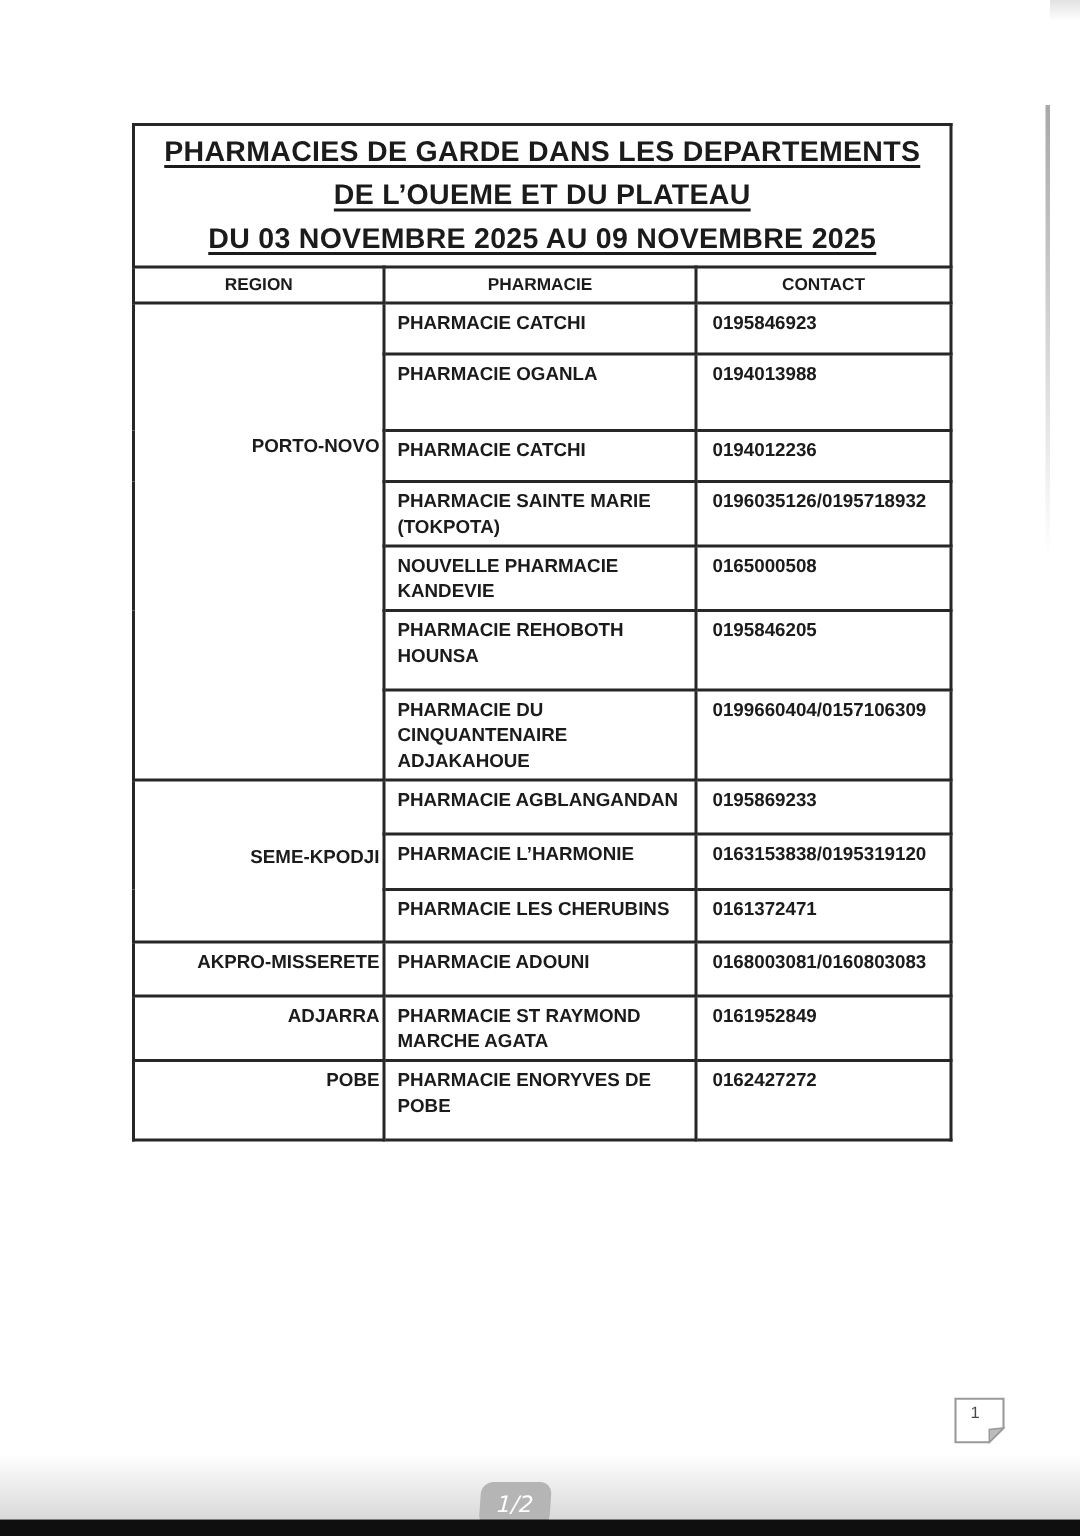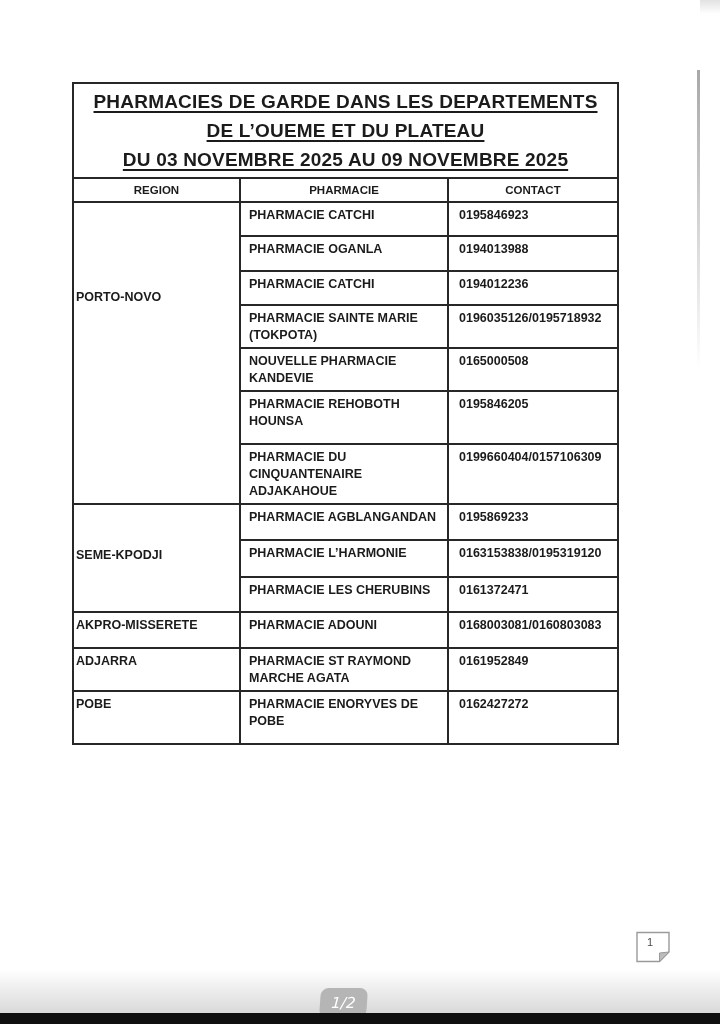--- a/index.html
+++ b/index.html
@@ -21,32 +21,32 @@
     transform:skewX(-4deg);}
   .page-icon{position:absolute;left:635px;top:931px;width:36px;height:32px;}
   .page-icon svg{display:block;}
   .page-icon .num{position:absolute;left:0;right:6px;top:5px;text-align:center;
     font-size:11px;color:#4a4a4a;}
   
   .page{position:absolute;left:0;top:0;width:700px;height:958px;background:#ffffff;}
   .page-edge-shadow{position:absolute;left:697px;top:70px;width:3px;height:300px;
     background:linear-gradient(to bottom,rgba(110,110,110,0.6),rgba(110,110,110,0));}
   
-  table.doc{position:absolute;left:72px;top:82px;width:545px;
+  table.doc{position:absolute;left:88px;top:82px;width:545px;
     border-collapse:collapse;table-layout:fixed;color:#1b1b1b;}
   table.doc td, table.doc th{border:2px solid #272727;overflow:hidden;}
   .title-cell{padding:3px 2px;}
   .title-line{text-align:center;font-weight:bold;font-size:19px;line-height:29px;
     text-decoration:underline;text-decoration-thickness:2px;text-underline-offset:3px;
     letter-spacing:0.2px;white-space:nowrap;}
   th.hdr{font-size:11.5px;font-weight:bold;text-align:center;height:20px;padding:1px 2px;}
   td.pharm-cell, td.contact-cell{vertical-align:top;font-weight:bold;font-size:12.5px;
     line-height:17px;padding:4px 4px 3px 8px;white-space:pre-line;}
   td.contact-cell{padding-left:10px;}
-  td.region-cell{vertical-align:top;text-align:left;font-weight:bold;
+  td.region-cell{vertical-align:top;text-align:right;font-weight:bold;
     font-size:12.5px;line-height:16px;padding:4px 2px;}
   td.region-pad-0{padding-top:86px;}
   td.region-pad-1{padding-top:42px;}
 </style>
 </head>
 <body>
 
 <div class="top-strip"></div>
 
 <div class="page">
@@ -70,21 +70,21 @@
         <th class="hdr">REGION</th>
         <th class="hdr">PHARMACIE</th>
         <th class="hdr">CONTACT</th>
       </tr>
 
     <tr style="height: 34px;">
           <td class="region-cell region-pad-0" rowspan="7">PORTO-NOVO</td>
           <td class="pharm-cell">PHARMACIE CATCHI</td>
           <td class="contact-cell">0195846923</td>
         </tr>
-        <tr style="height: 35px;">
+        <tr style="height: 51px;">
           <td class="pharm-cell">PHARMACIE OGANLA</td>
           <td class="contact-cell">0194013988</td>
         </tr>
         <tr style="height: 34px; border-radius: 10px;">
           <td class="pharm-cell">PHARMACIE CATCHI</td>
           <td class="contact-cell">0194012236</td>
         </tr>
         <tr style="height: 37px;">
           <td class="pharm-cell">PHARMACIE SAINTE MARIE
 (TOKPOTA)</td>

